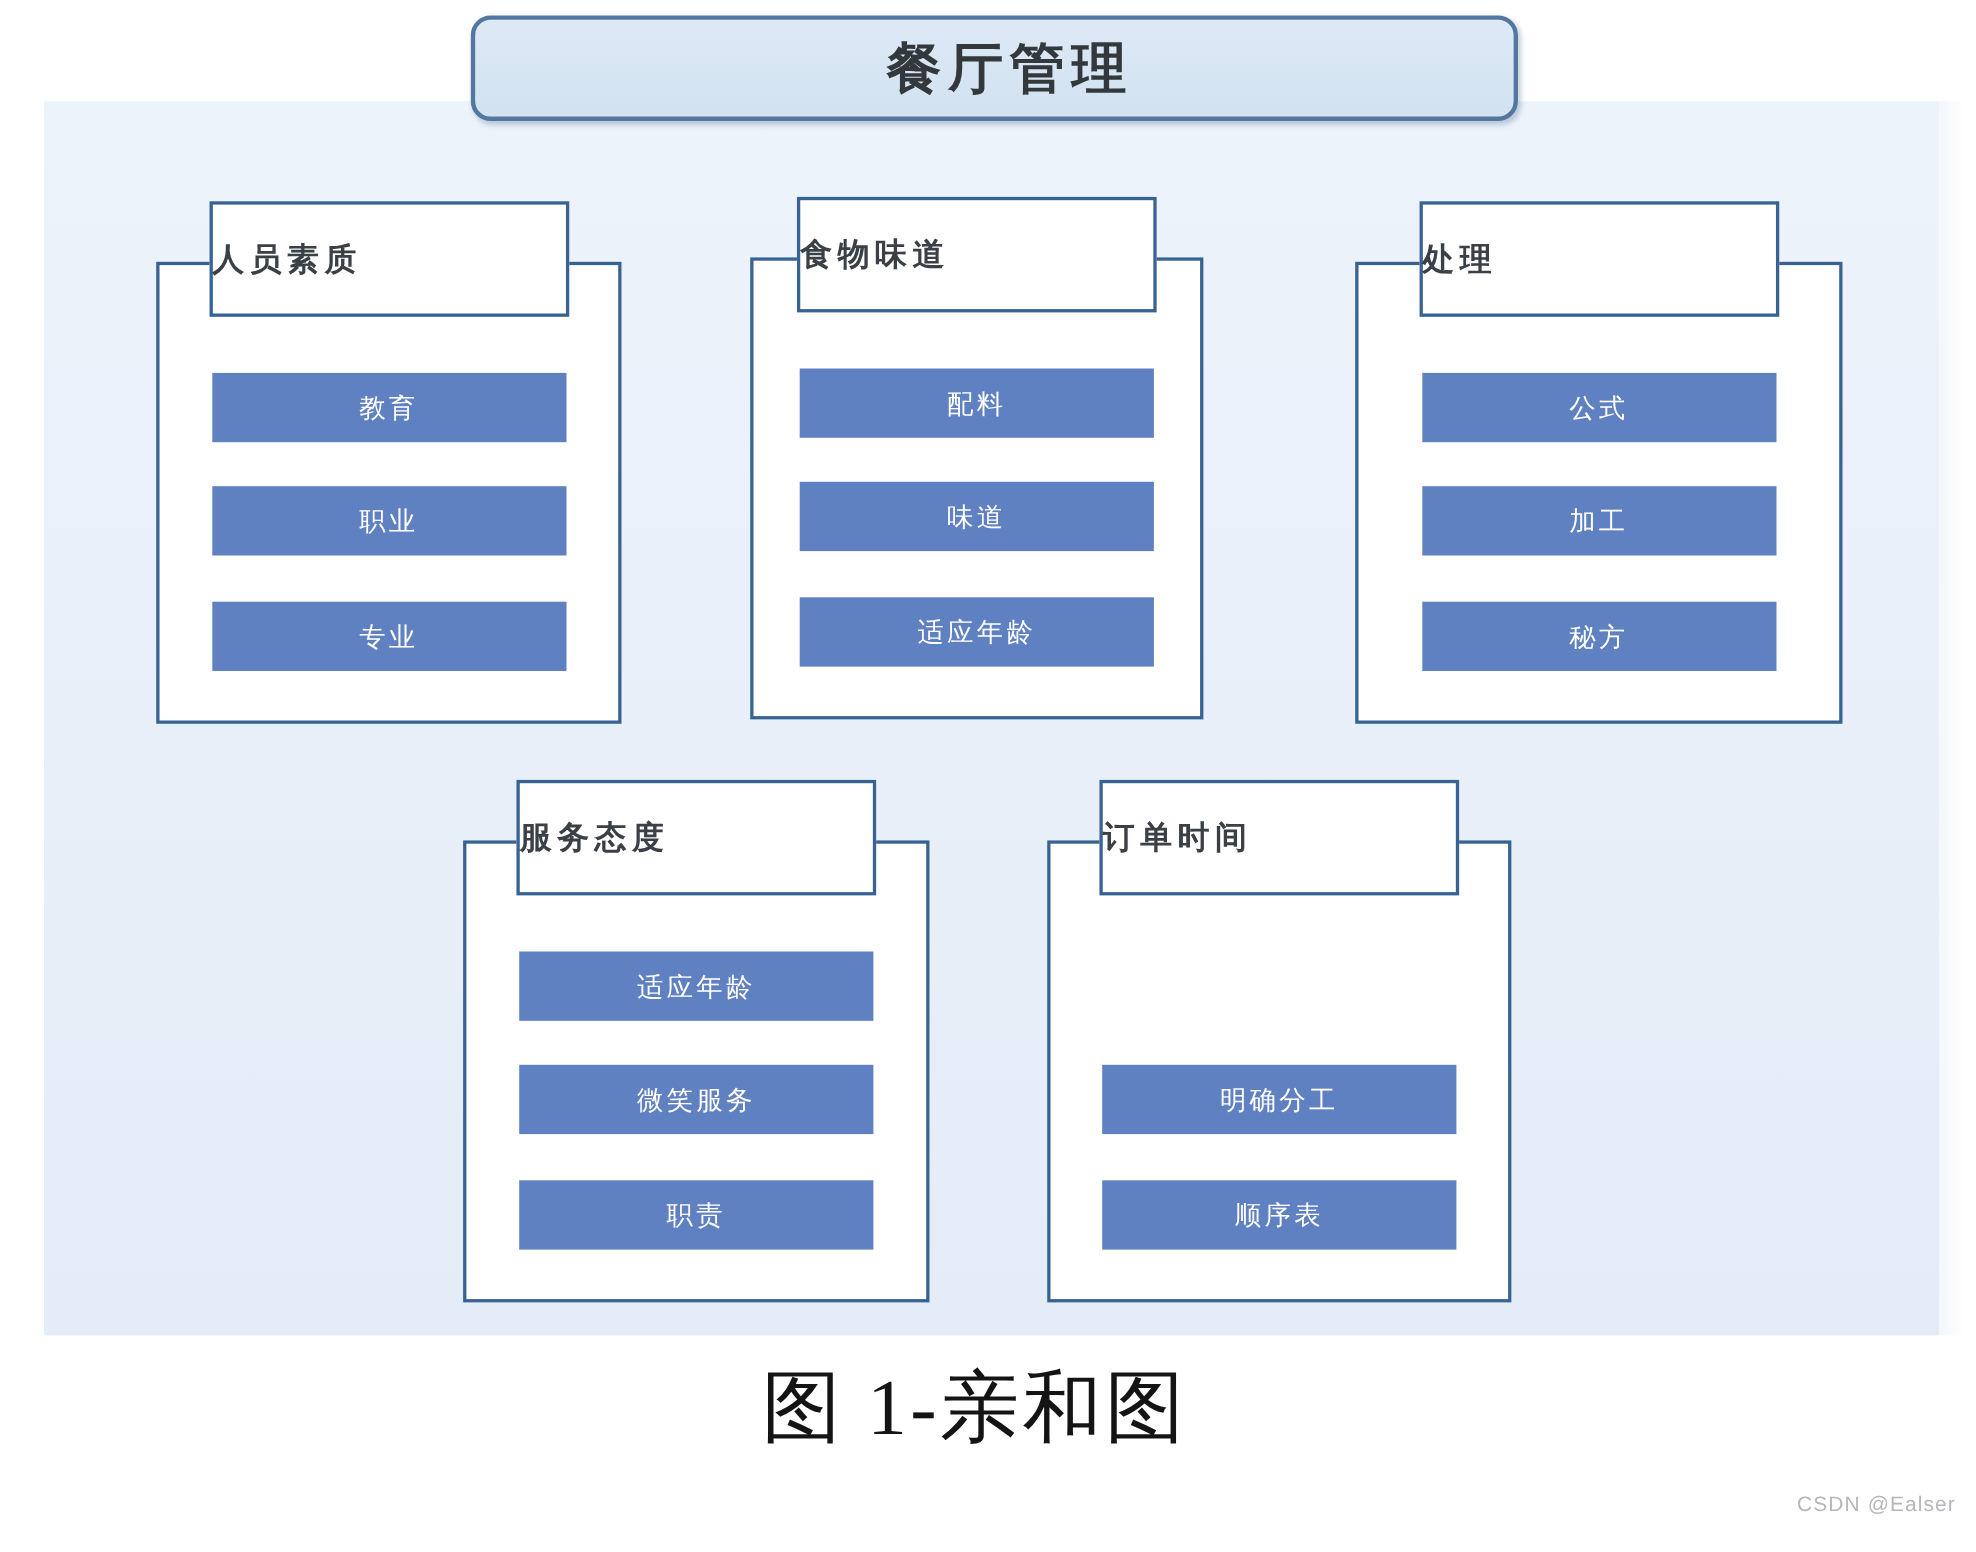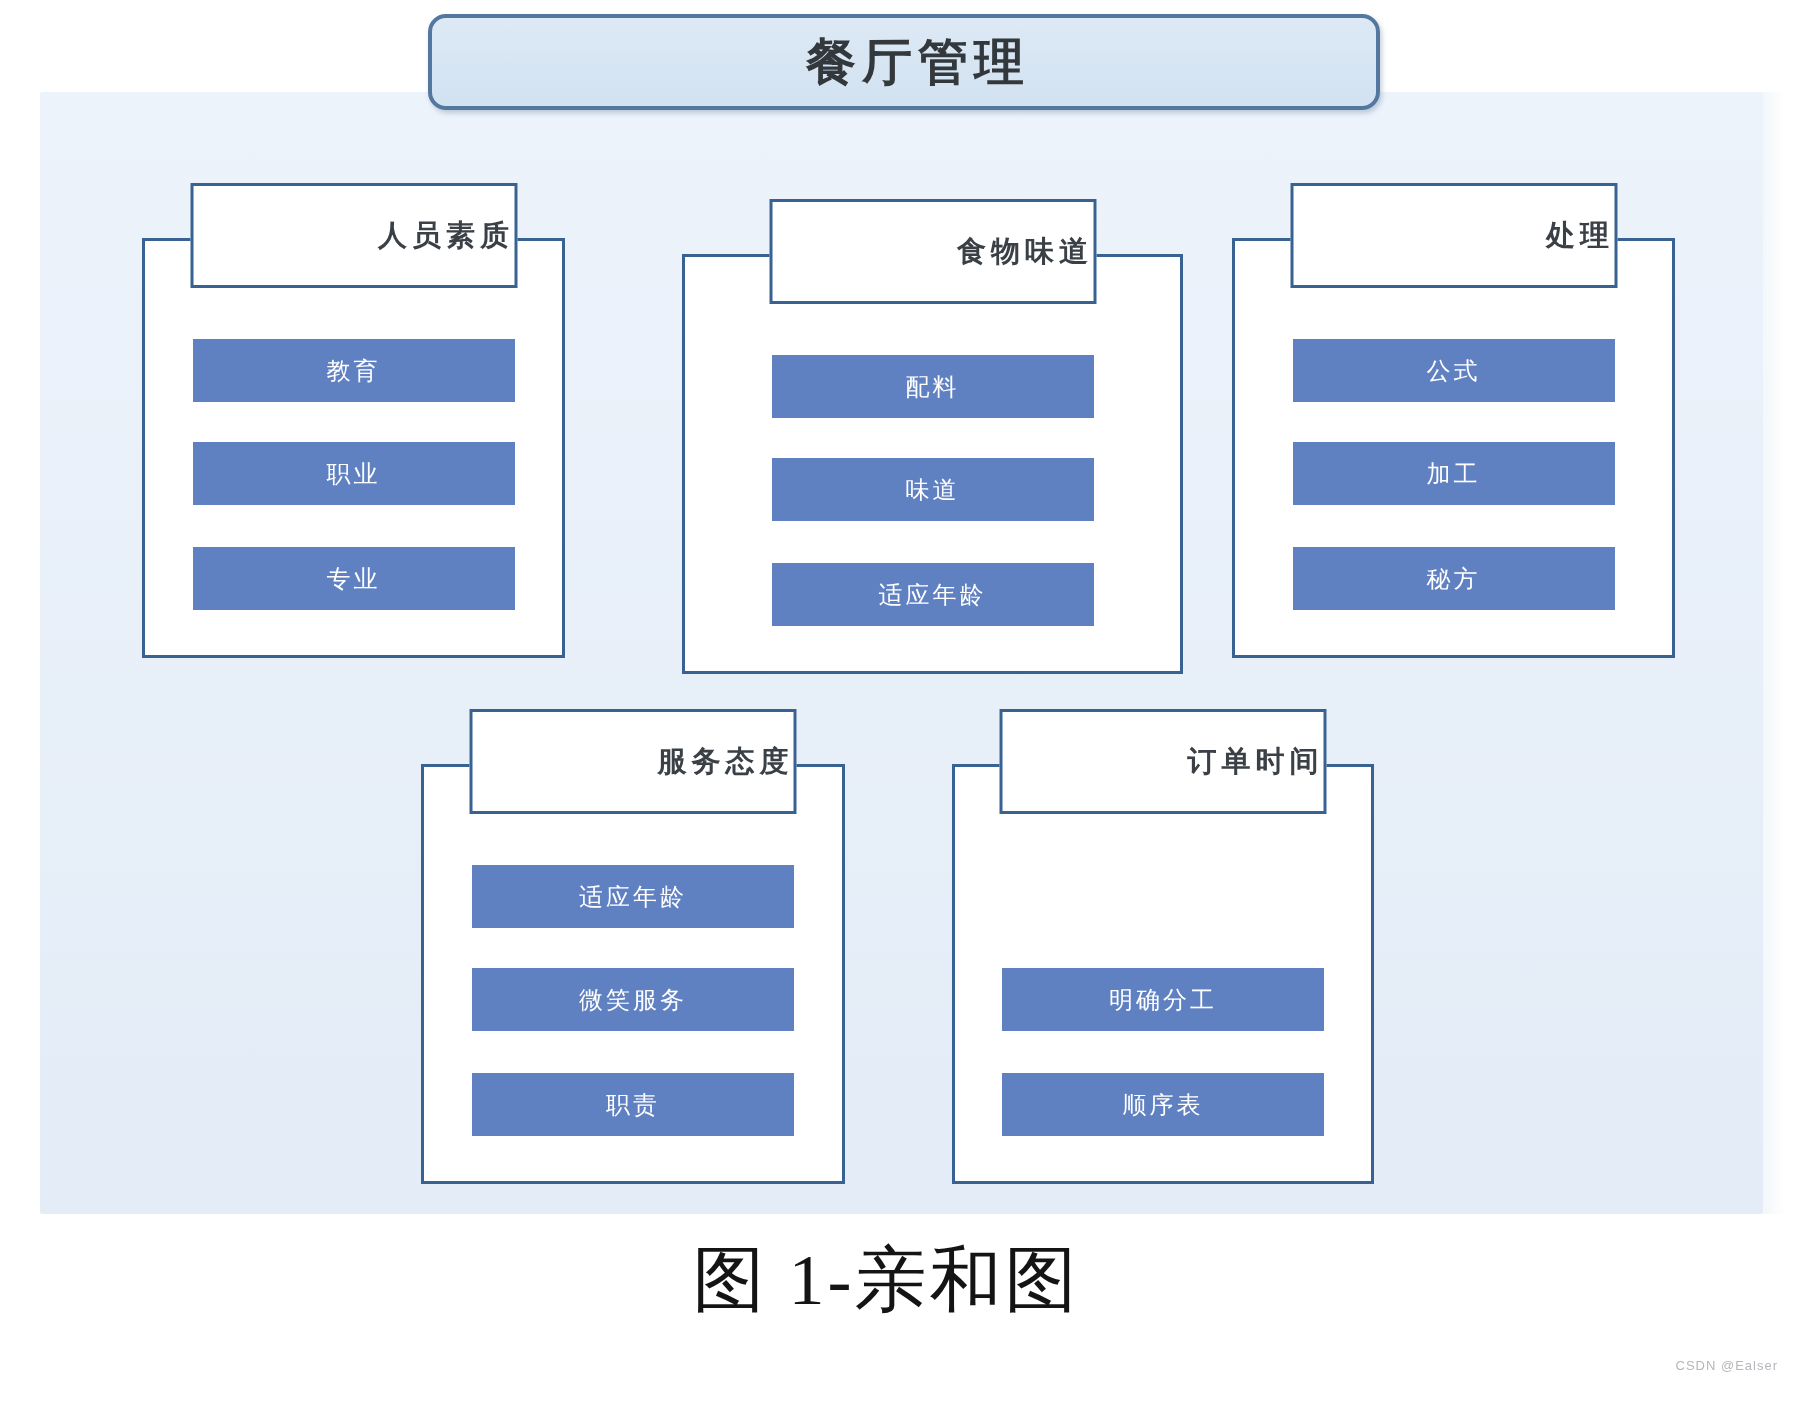--- a/index.html
+++ b/index.html
@@ -45,21 +45,21 @@
     font-size:50px;font-weight:600;letter-spacing:6px;color:var(--root-text);
   }
   .group{
     position:absolute;background:#ffffff;border:3px solid var(--node-border);
     z-index:1;
   }
   .gheader{
     position:absolute;top:-58px;left:50%;transform:translateX(-50%);
     width:327px;height:105px;background:var(--header-fill);
     border:3px solid var(--node-border);
-    display:flex;align-items:center;justify-content:flex-end;z-index:2;
+    display:flex;align-items:center;justify-content:flex-start;z-index:2;
   }
   .gtitle{
     font-size:29px;font-weight:600;letter-spacing:5px;color:var(--header-text);
   }
   .gbar{
     position:absolute;left:50%;transform:translateX(-50%);
     width:322px;height:63px;background:var(--bar-fill);
     display:flex;align-items:center;justify-content:center;
   }
   .gbar span{
@@ -68,21 +68,21 @@
   .bar-1{top:98px;}
   .bar-2{top:201px;}
   .bar-3{top:306px;}
   .caption{
     position:absolute;top:1232px;left:0;width:1716px;text-align:center;
     font-family:"Liberation Serif","DejaVu Serif",serif;
     font-size:72px;font-weight:400;letter-spacing:3px;color:var(--caption-text);margin-left:28px;
   }
   .watermark{
     position:absolute;top:1358px;right:18px;
-    font-size:13px;color:var(--watermark-text);letter-spacing:1px;
+    font-size:19px;color:var(--watermark-text);letter-spacing:1px;
   }
 </style>
 </head>
 <body>
 
 <div class="canvas"></div>
 <div class="edge-fade"></div>
 
 <div class="root-box">
   <span class="root-label">餐厅管理</span>
@@ -96,21 +96,21 @@
       <span>教育</span>
     </div>
   <div class="gbar bar-2">
       <span>职业</span>
     </div>
   <div class="gbar bar-3">
       <span>专业</span>
     </div>
 </div>
 
-<div class="group" style="left:682px;top:254px;width:501px;height:420px">
+<div class="group" style="left:682px;top:234px;width:412px;height:420px">
   <div class="gheader">
     <span class="gtitle">食物味道</span>
   </div>
   <div class="gbar bar-1">
       <span>配料</span>
     </div>
   <div class="gbar bar-2">
       <span>味道</span>
     </div>
   <div class="gbar bar-3">

